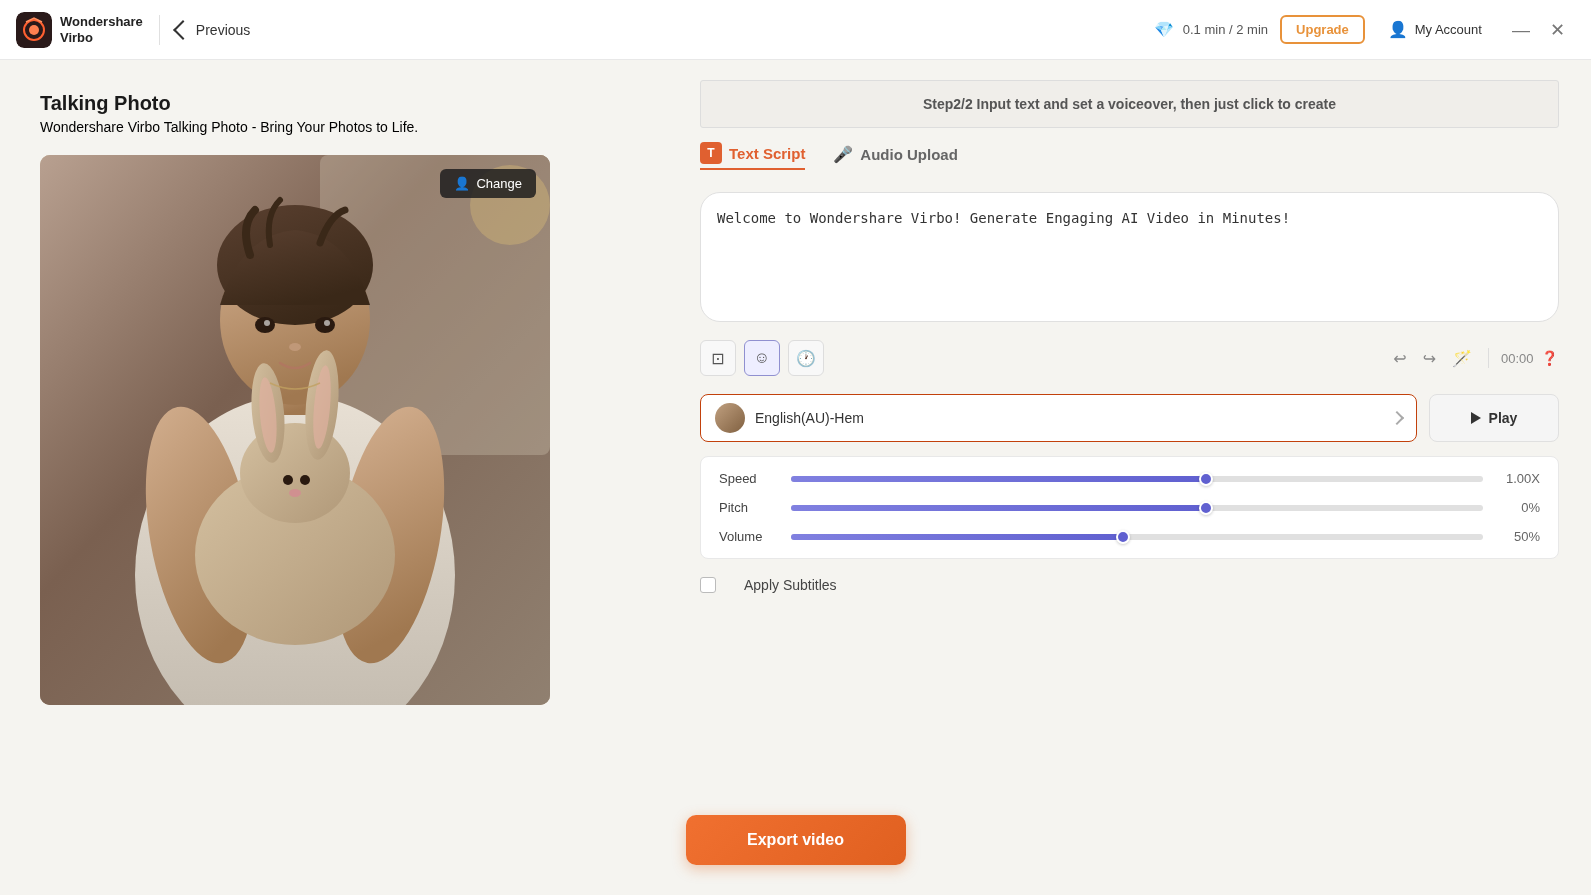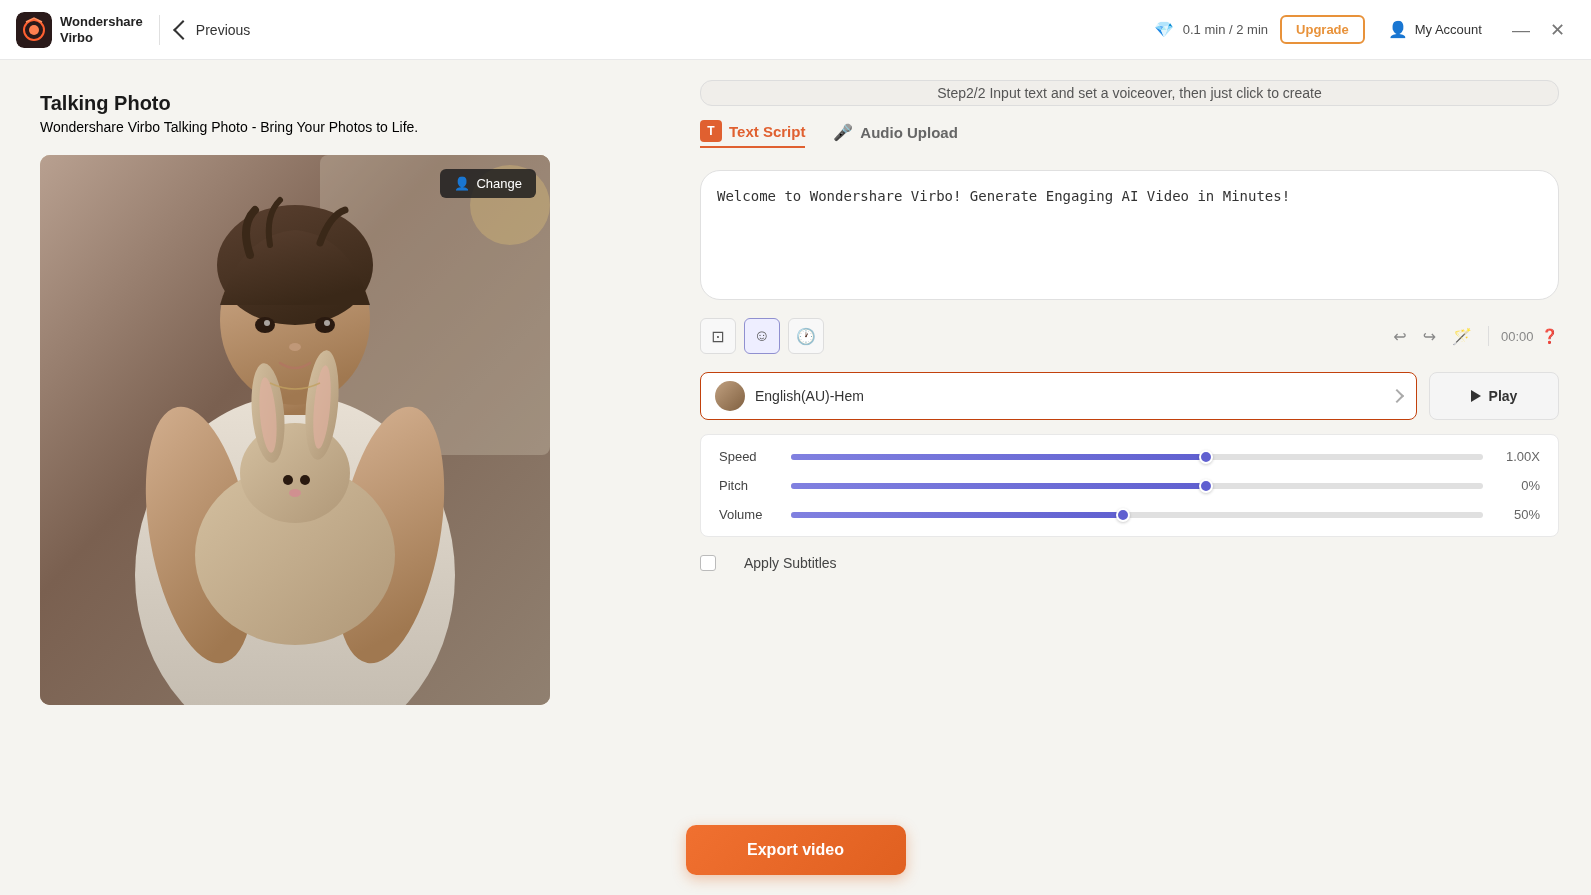--- a/index.html
+++ b/index.html
@@ -170,25 +170,26 @@
     .right-panel {
       flex: 1;
       padding: 20px 32px 20px 20px;
       display: flex;
       flex-direction: column;
       gap: 14px;
     }
     .step-banner {
       background: #f0eeea;
       border: 1px solid #ddd;
-      border-radius: 12px;
-      padding: 4px 20px;
+      border-radius: 3px;
+      padding: 15px 20px;
       font-size: 14px;
       color: #555;
       text-align: center;
+      font-weight: bold;
     }
 
     
     .tabs-row {
       display: flex;
       gap: 28px;
       align-items: center;
       padding-bottom: 8px;
     }
     .tab-item {
@@ -424,21 +425,21 @@
       cursor: pointer;
     }
     .subtitles-label {
       font-size: 14px;
       color: #444;
     }
 
     
     .export-footer {
       position: absolute;
-      bottom: 20px;
+      bottom: 30px;
       left: 50%;
       transform: translateX(-50%);
     }
     .export-btn {
       background: linear-gradient(135deg, #f07030, #e06020);
       color: #fff;
       border: none;
       border-radius: 10px;
       padding: 16px 60px;
       font-size: 16px;

